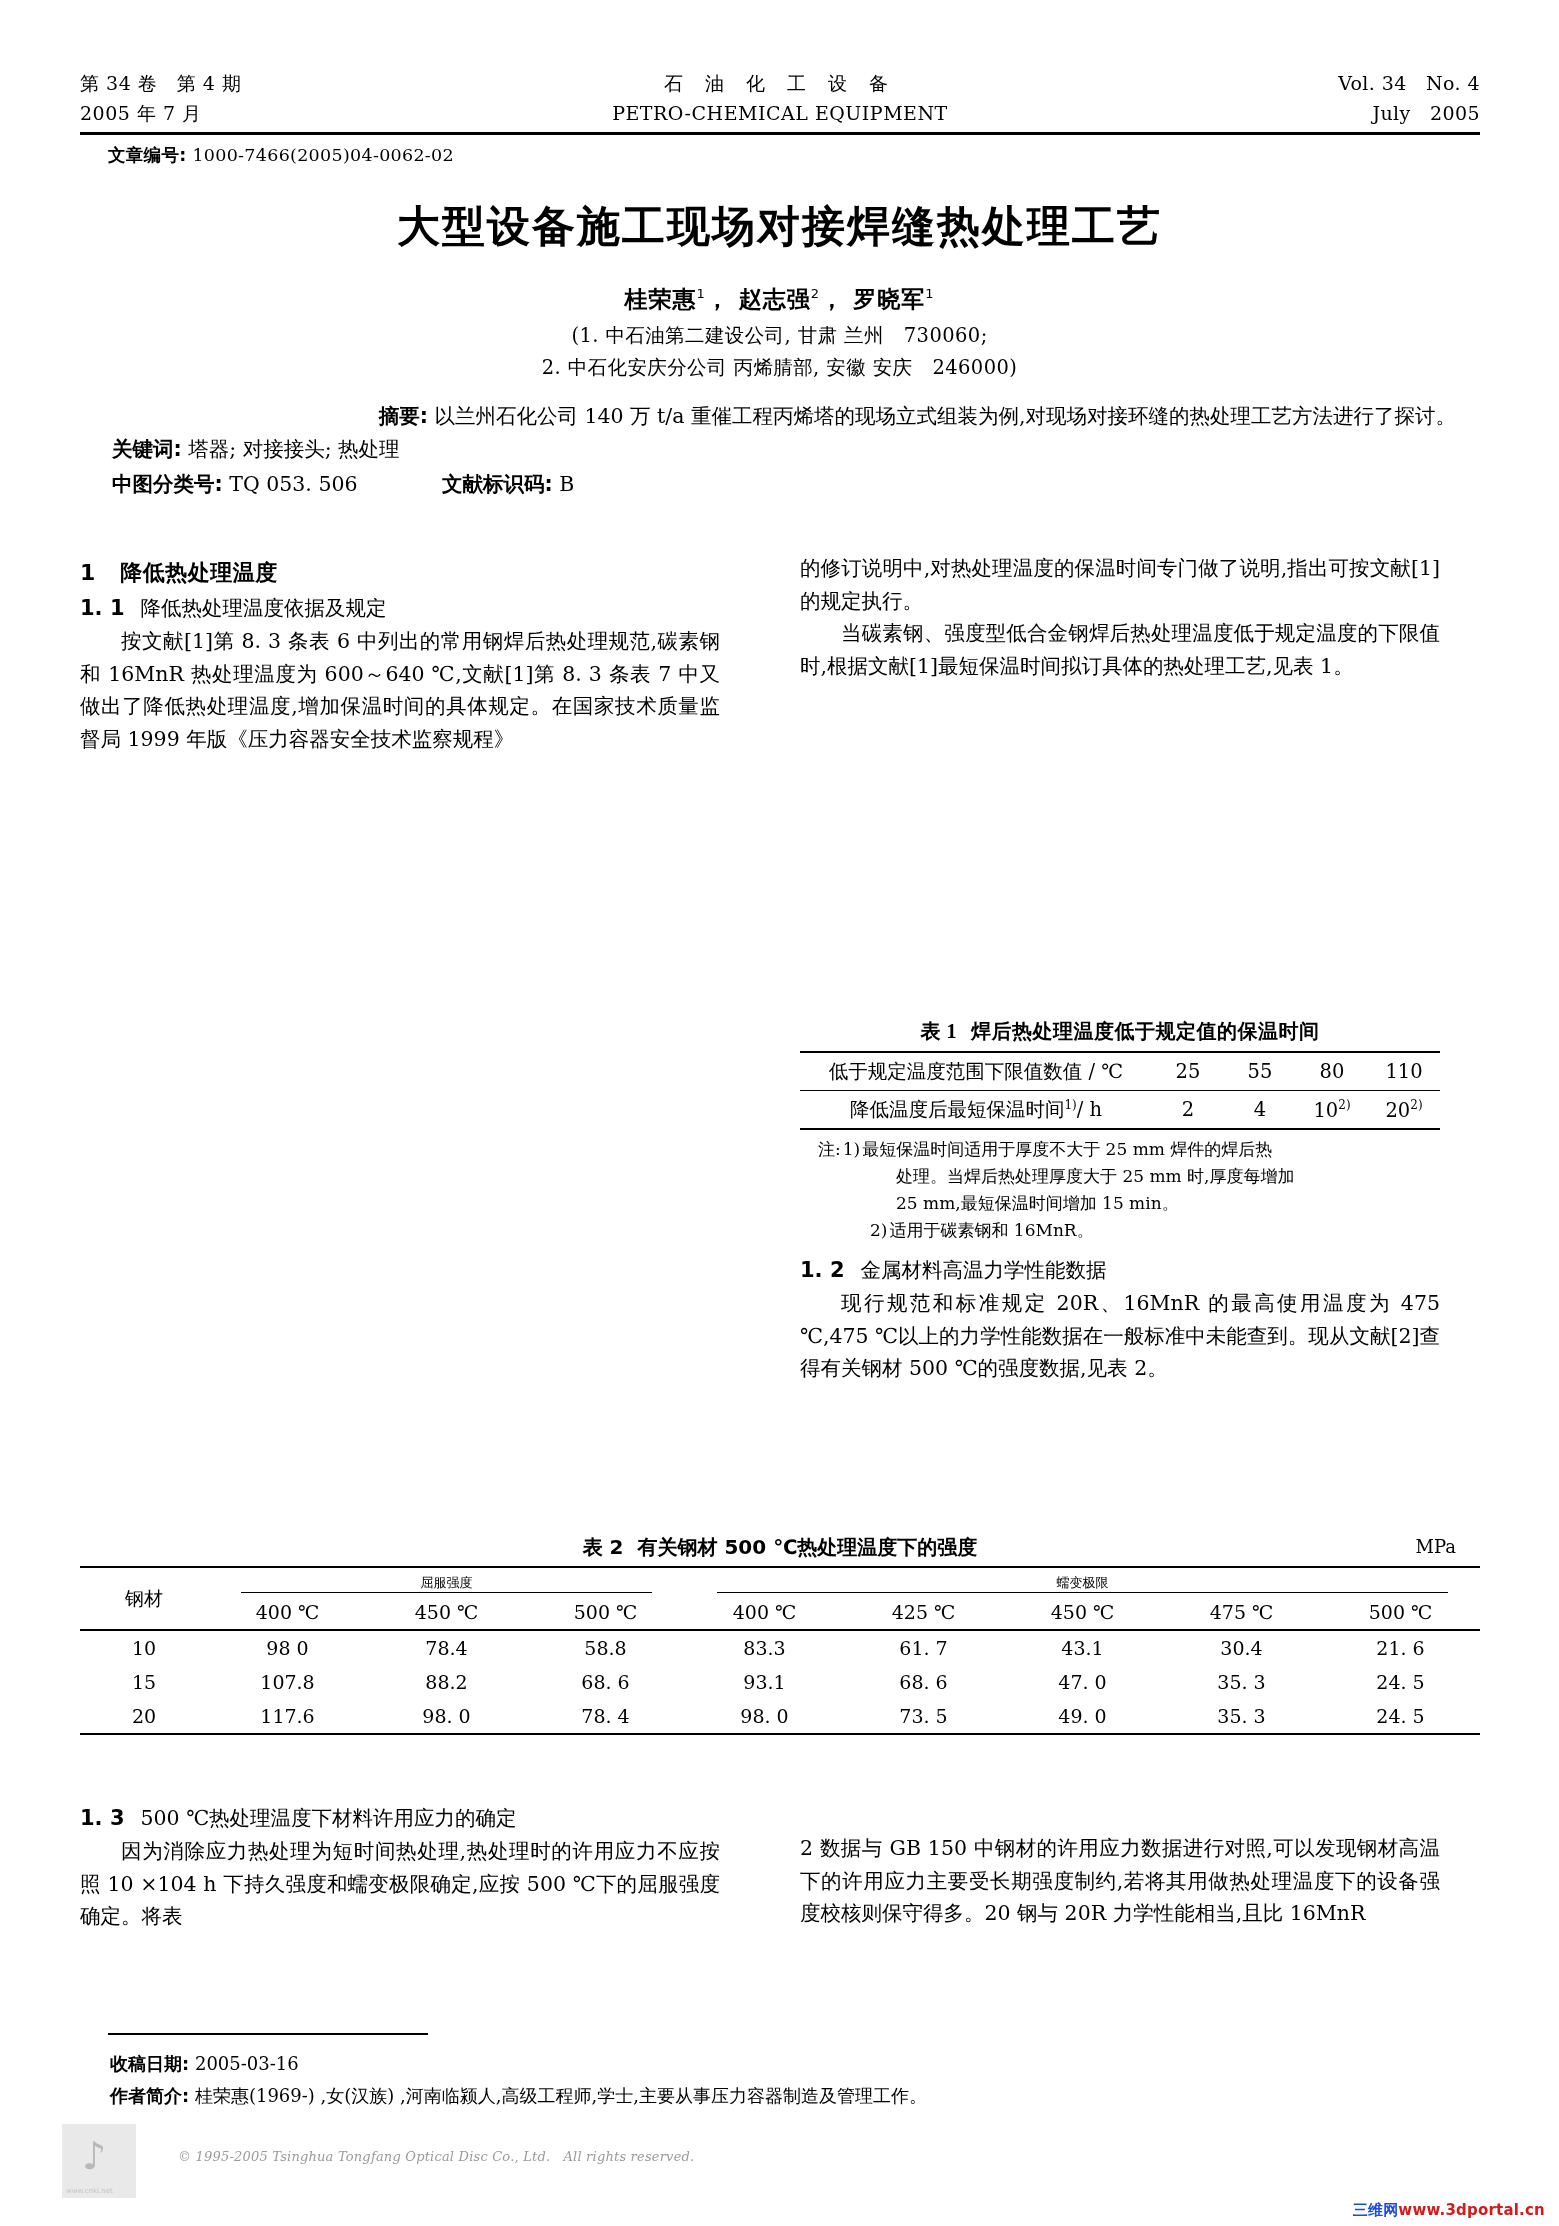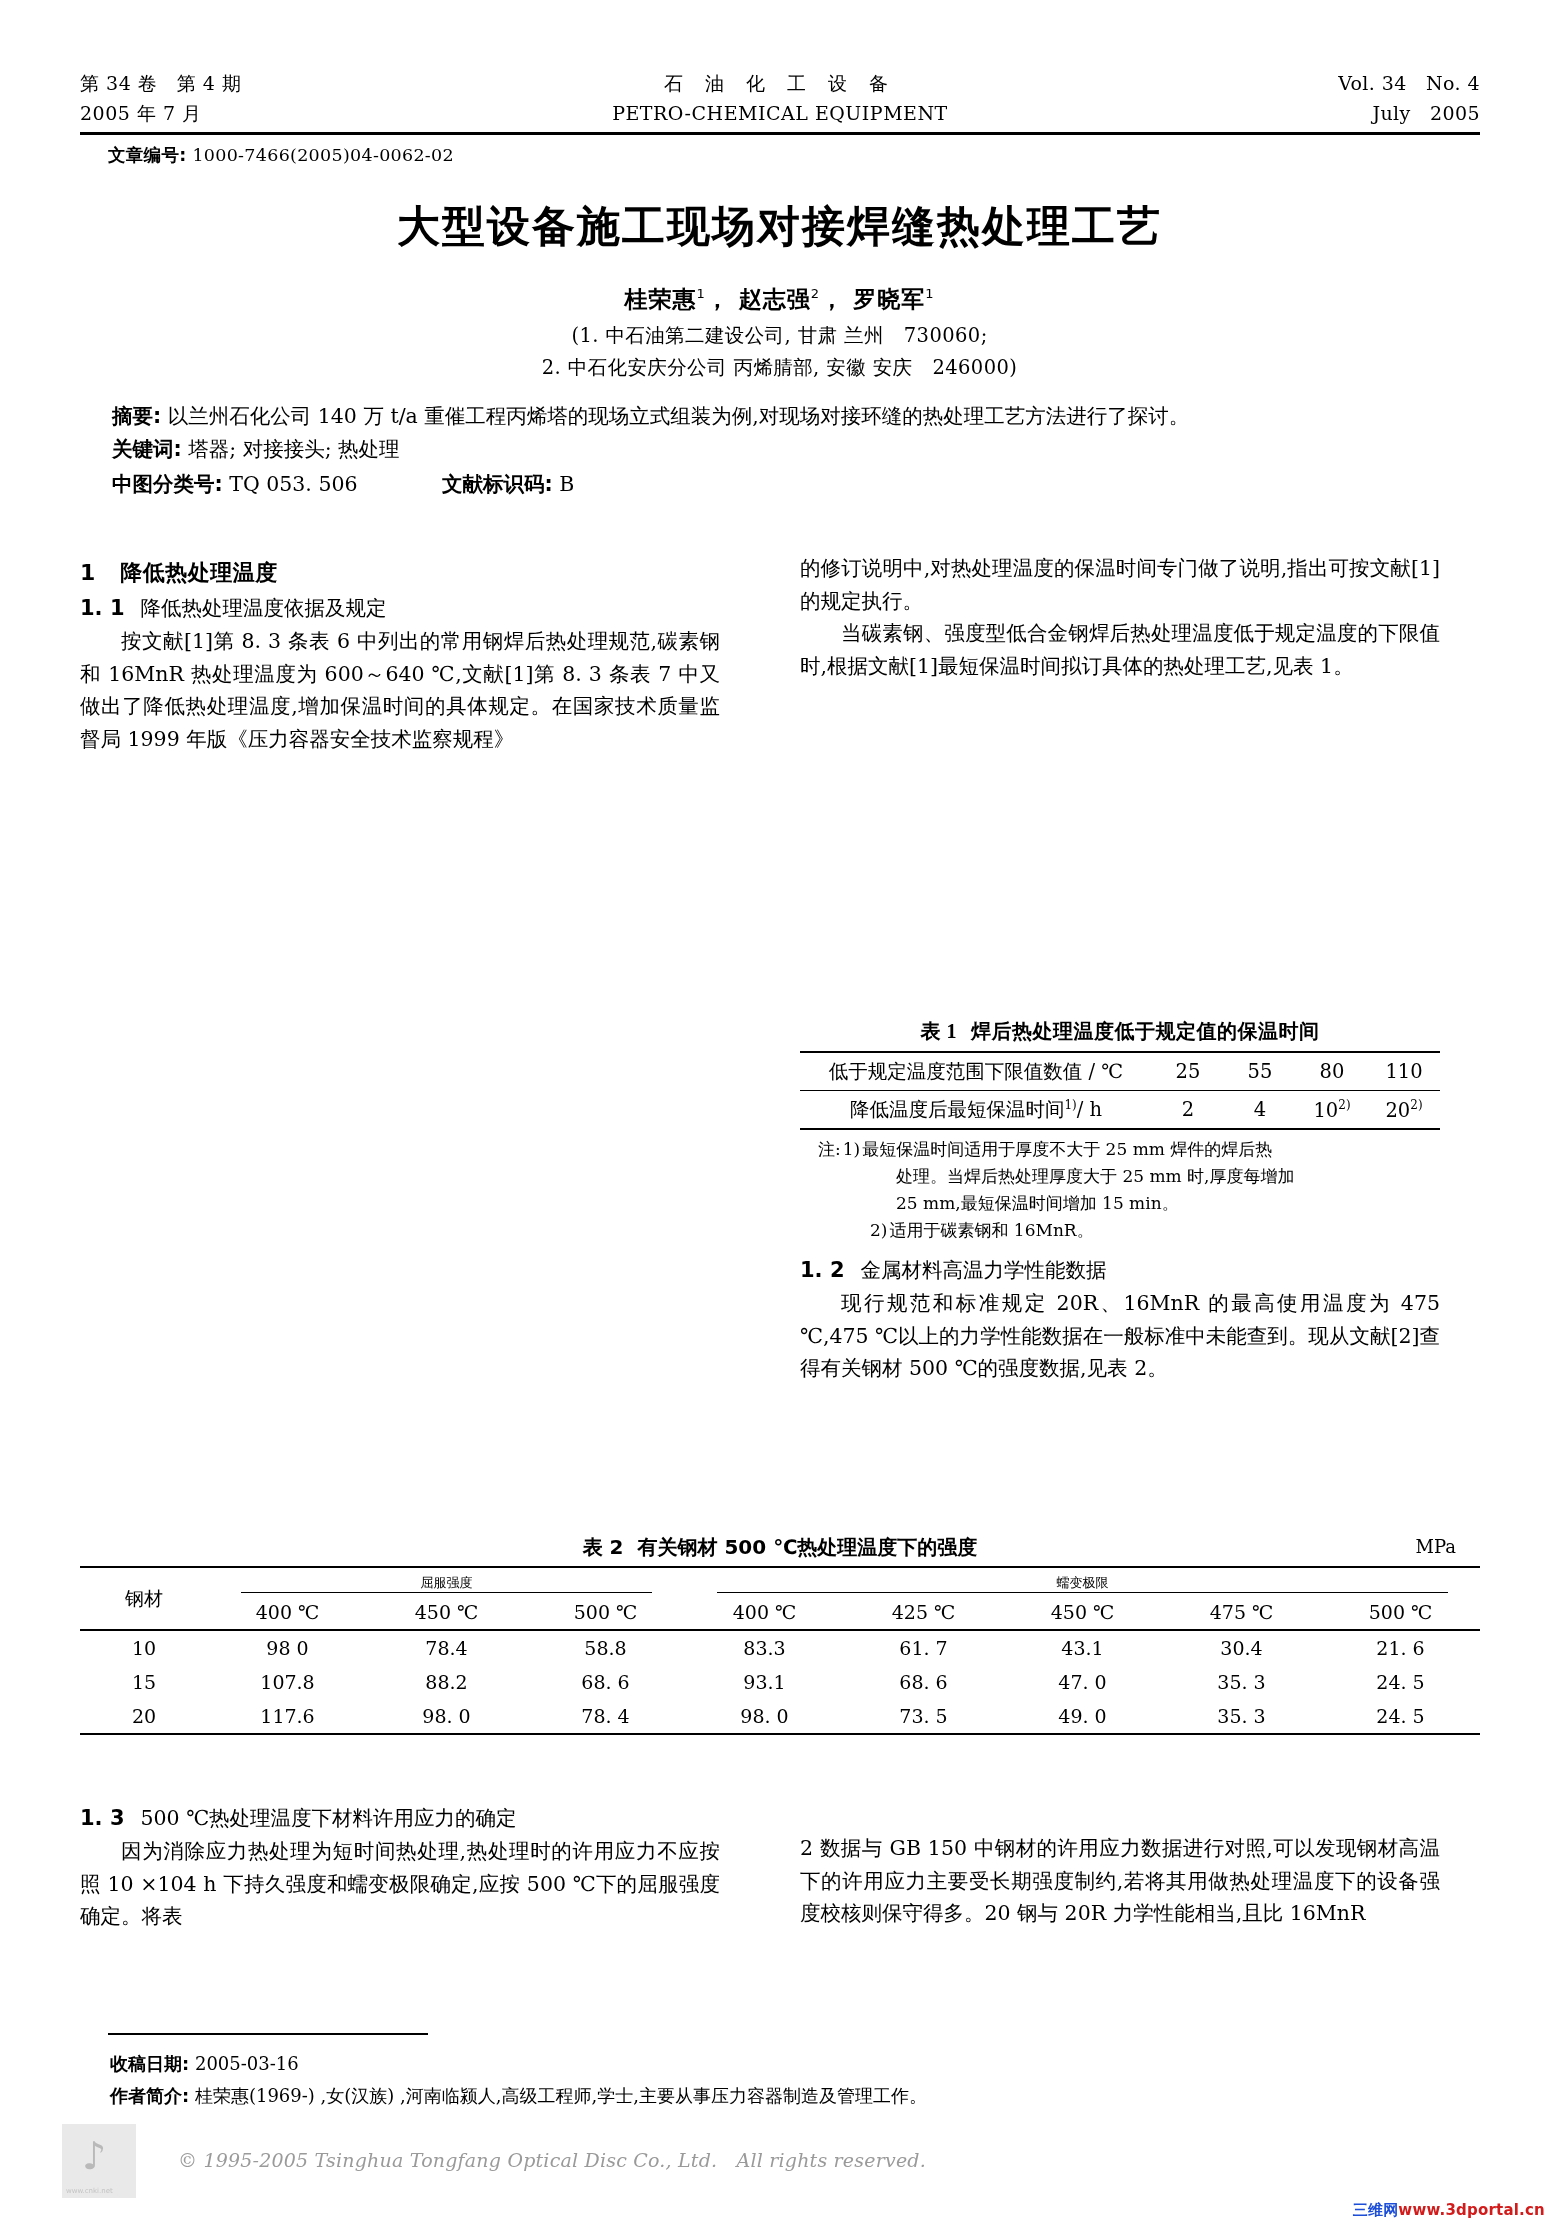--- a/index.html
+++ b/index.html
@@ -128,21 +128,21 @@
     width: 1344px;
     font-size: 20.5px;
     line-height: 33px;
   }
   .absblock .lbl {
     font-family: "DejaVu Sans", "Liberation Sans", sans-serif;
     font-weight: bold;
     font-size: 20.5px;
   }
   .absblock p { margin: 0; }
-  .abs-p { text-indent: 0; }
+  .abs-p { text-indent: 0; text-align: right; }
   .kw { margin-top: 2px; }
   .clsrow { margin-top: 2px; display: flex; align-items: flex-end; }
   .clsrow .c1 { width: 330px; }
 
   
   .col {
     position: absolute;
     width: 640px;
     font-size: 20.5px;
     line-height: 32.6px;
@@ -271,21 +271,21 @@
     font-family: "DejaVu Sans", "Liberation Sans", sans-serif;
     font-weight: bold;
     font-size: 18px;
   }
   .copyline {
     position: absolute;
     left: 178px;
     top: 2148px;
     font-family: "DejaVu Serif", "Liberation Serif", serif;
     font-style: italic;
-    font-size: 19px;
+    font-size: 13px;
     color: #9a9a9a;
     letter-spacing: 0.2px;
   }
   .disc-logo {
     position: absolute;
     left: 62px;
     top: 2124px;
     width: 74px;
     height: 74px;
     background: #e9e9e9;

